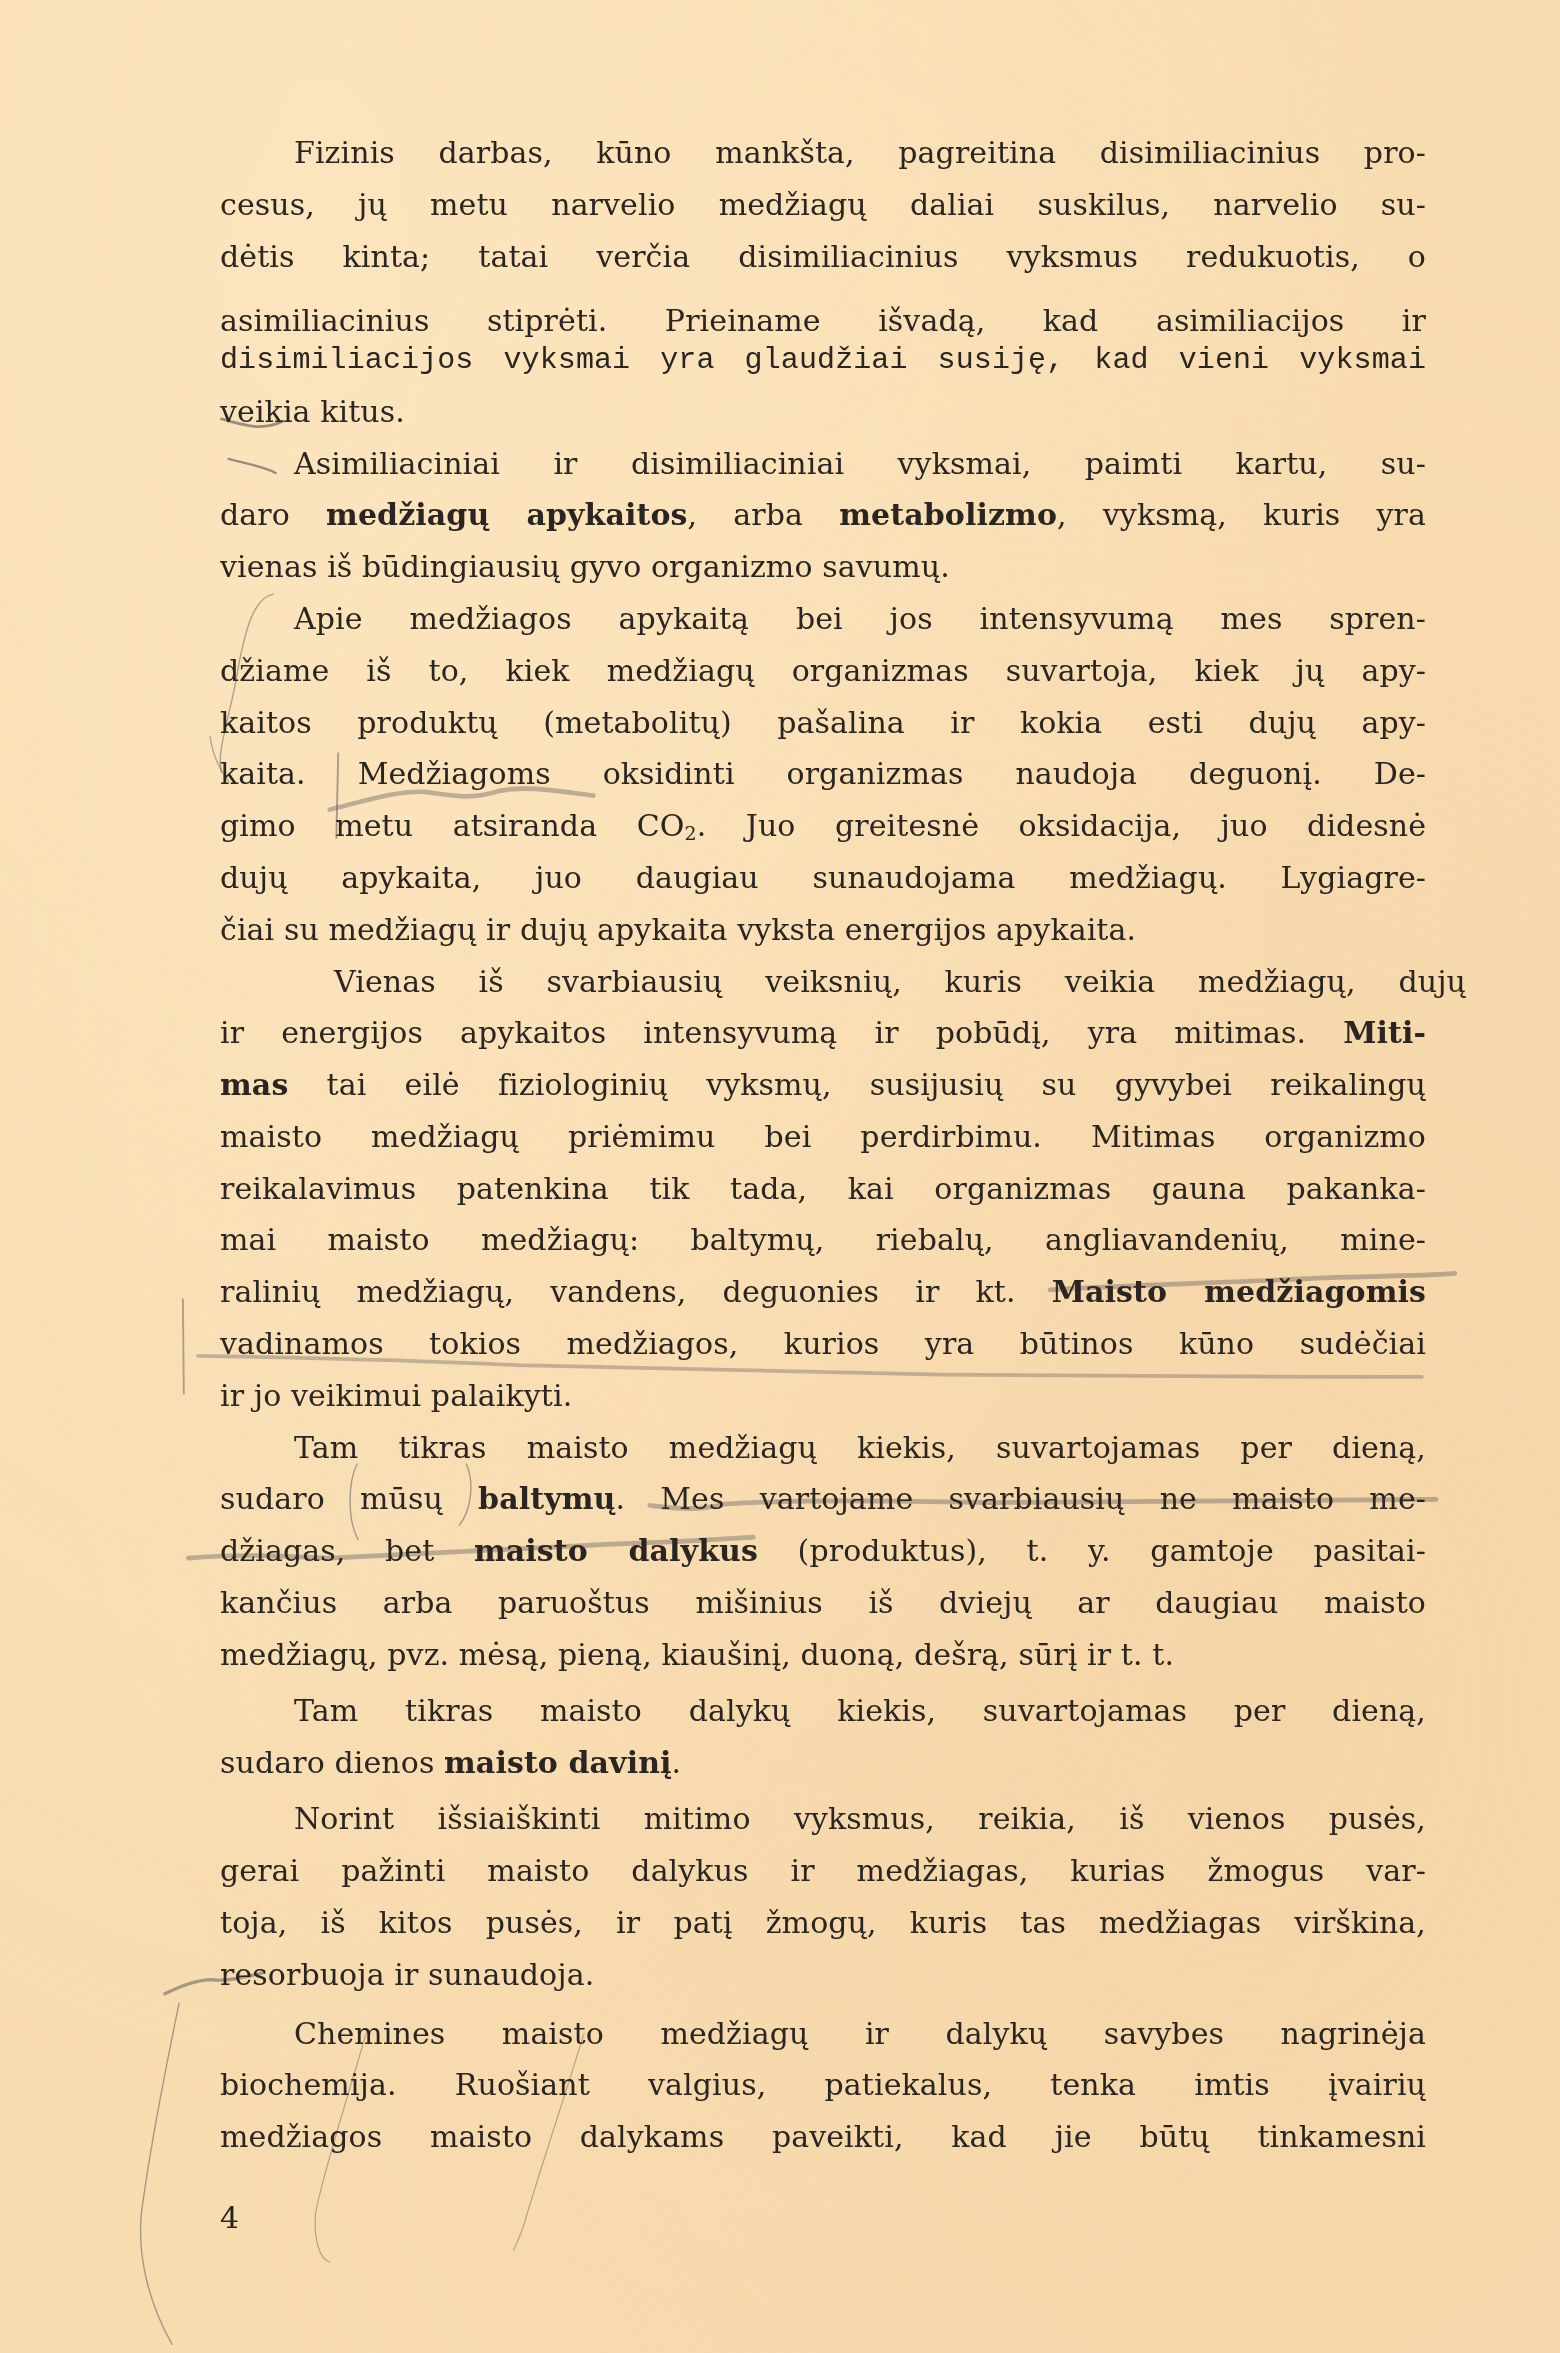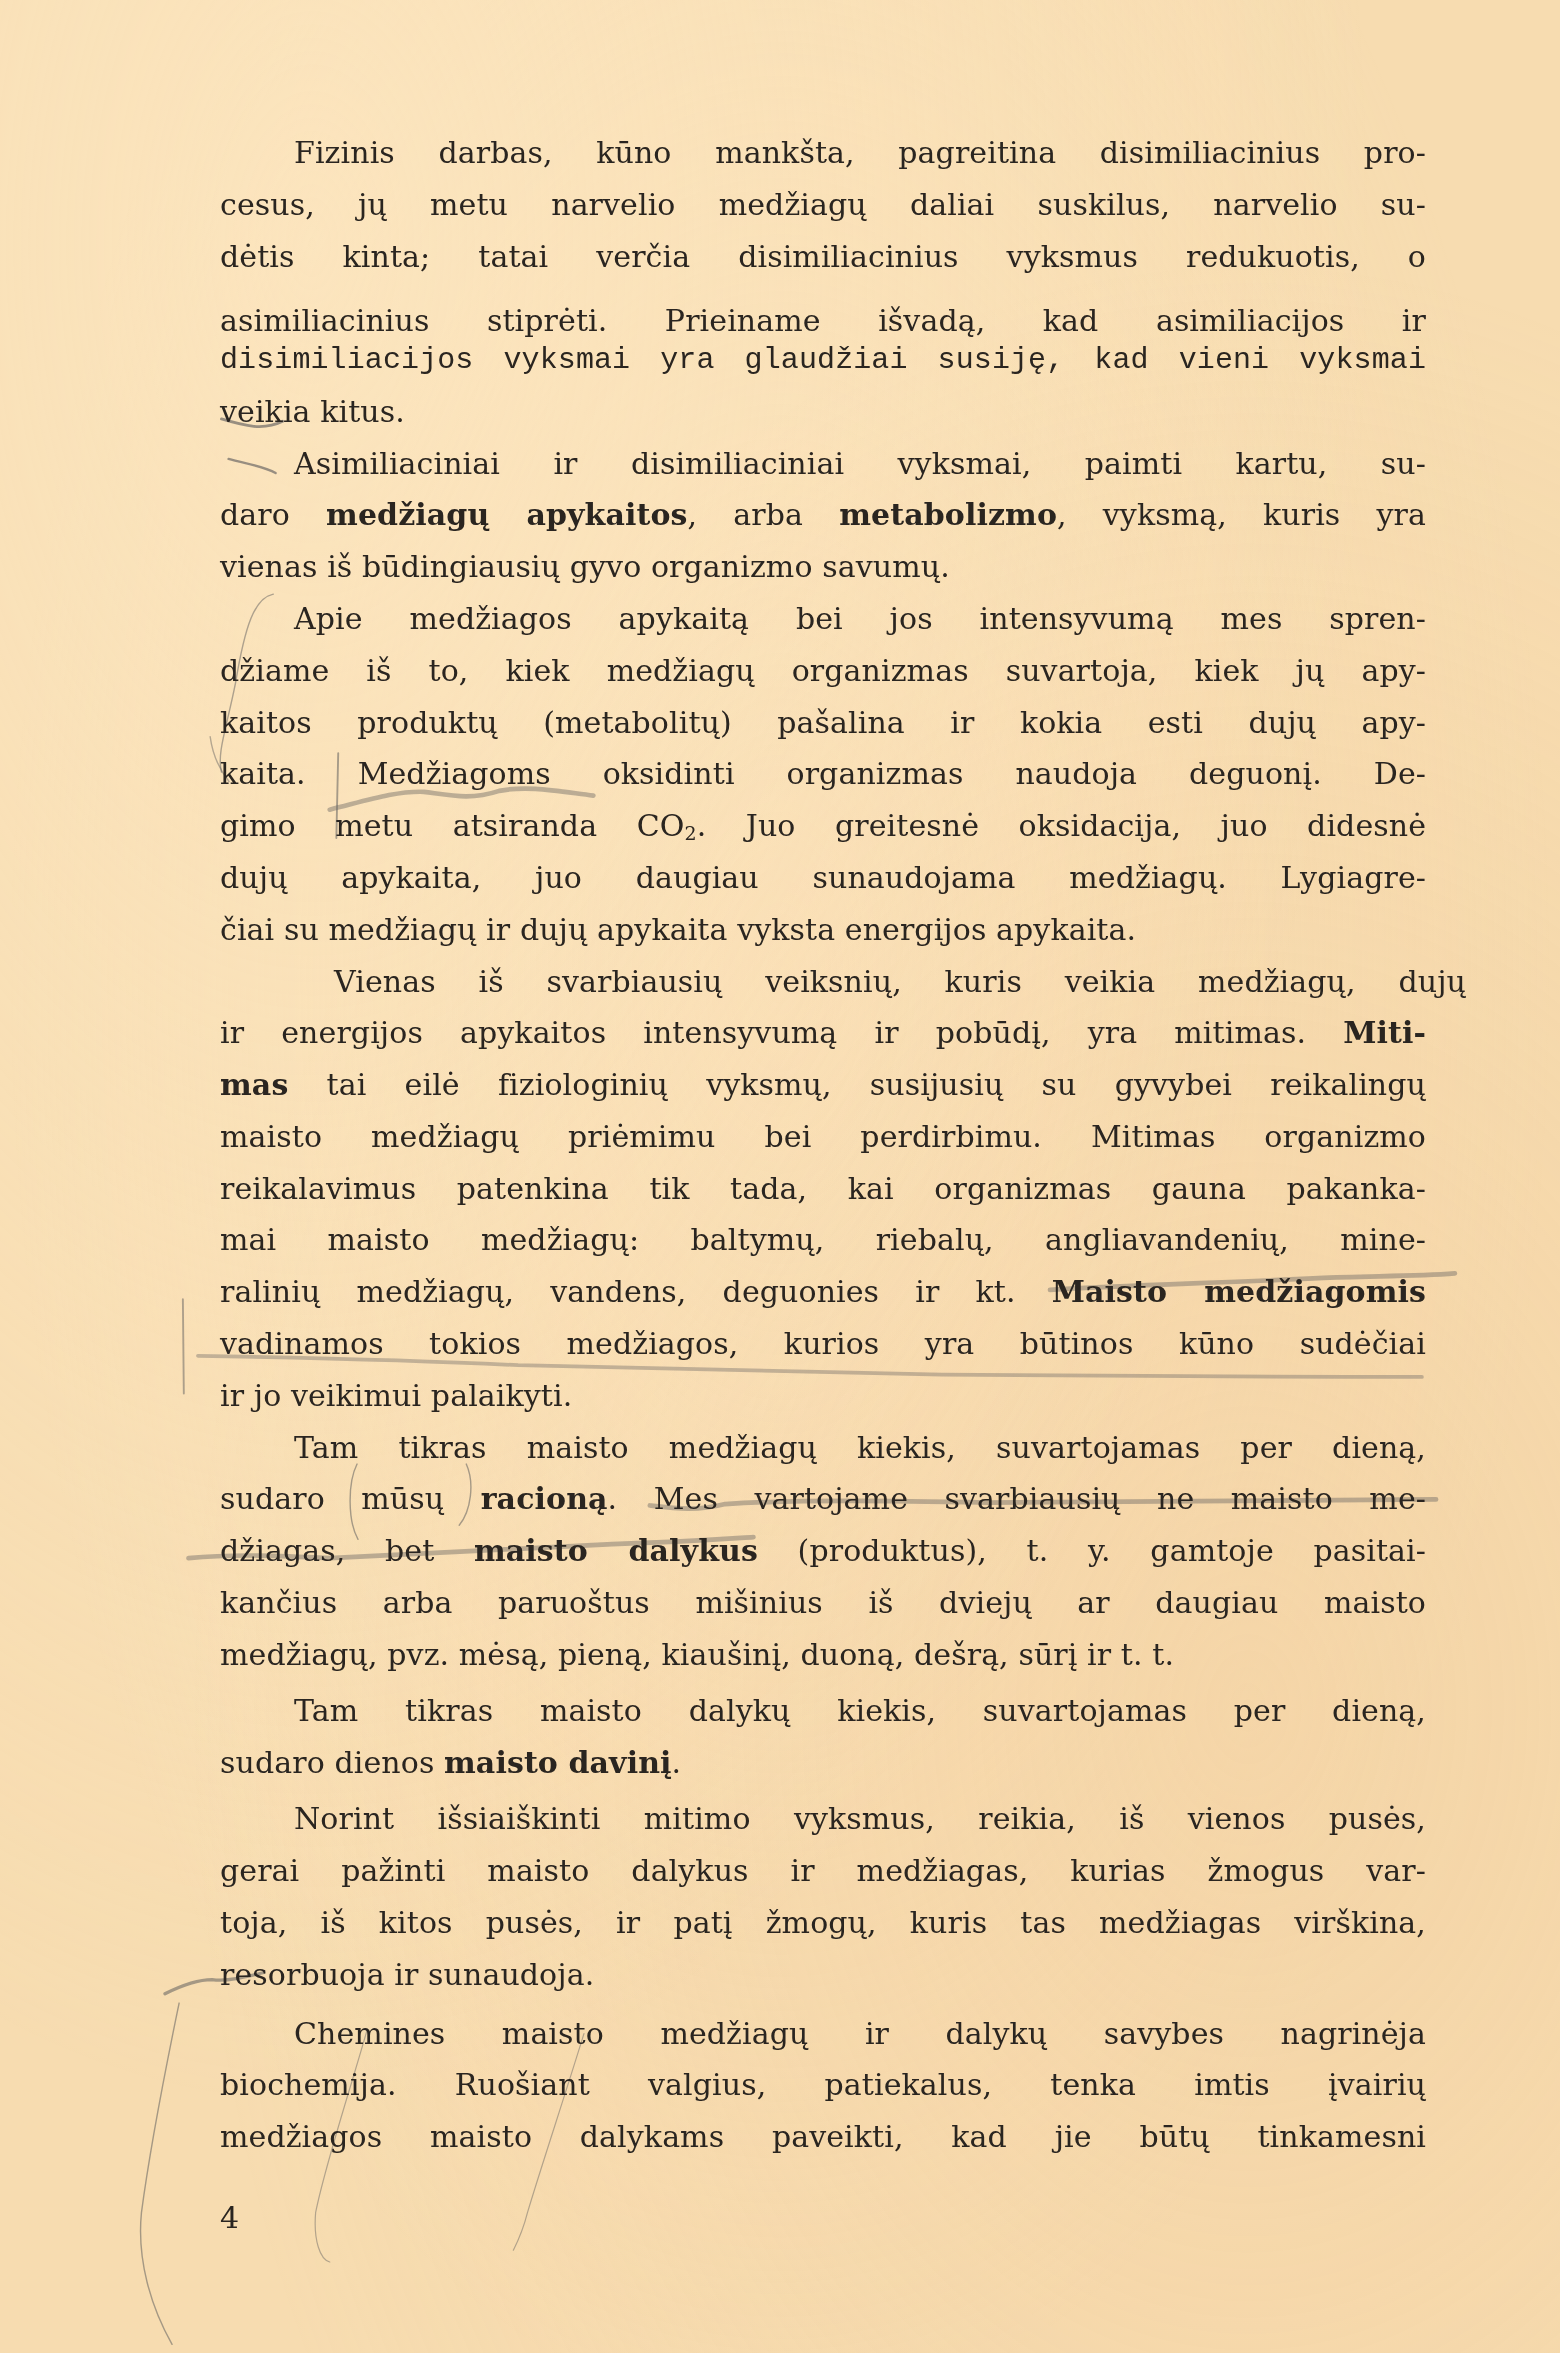--- a/index.html
+++ b/index.html
@@ -101,21 +101,21 @@
       <div class="line" style="top:984px;">maisto medžiagų priėmimu bei perdirbimu. Mitimas organizmo</div>
       <div class="line" style="top:1036px;">reikalavimus patenkina tik tada, kai organizmas gauna pakanka-</div>
       <div class="line" style="top:1087px;">mai maisto medžiagų: baltymų, riebalų, angliavandenių, mine-</div>
       <div class="line" style="top:1139px;"><span>ralinių medžiagų, vandens, deguonies ir kt. </span><span class="b">Maisto medžiagomis</span></div>
       <div class="line" style="top:1191px;">vadinamos tokios medžiagos, kurios yra būtinos kūno sudėčiai</div>
       <div class="line last" style="top:1243px;">ir jo veikimui palaikyti.</div>
     </div>
 
     <div>
       <div class="line indent" style="top:1295px;">Tam tikras maisto medžiagų kiekis, suvartojamas per dieną,</div>
-      <div class="line" style="top:1346px;"><span>sudaro mūsų </span><span class="b">racioną</span><span>. Mes vartojame svarbiausių ne maisto me-</span></div>
+      <div class="line" style="top:1346px;"><span>sudaro mūsų </span><span class="b">baltymų</span><span>. Mes vartojame svarbiausių ne maisto me-</span></div>
       <div class="line" style="top:1398px;"><span>džiagas, bet </span><span class="b">maisto dalykus</span><span> (produktus), t. y. gamtoje pasitai-</span></div>
       <div class="line" style="top:1450px;">kančius arba paruoštus mišinius iš dviejų ar daugiau maisto</div>
       <div class="line last" style="top:1502px;">medžiagų, pvz. mėsą, pieną, kiaušinį, duoną, dešrą, sūrį ir t. t.</div>
     </div>
 
     <div>
       <div class="line indent" style="top:1558px;">Tam tikras maisto dalykų kiekis, suvartojamas per dieną,</div>
       <div class="line last" style="top:1610px;"><span>sudaro dienos </span><span class="b">maisto davinį</span><span>.</span></div>
     </div>
 

